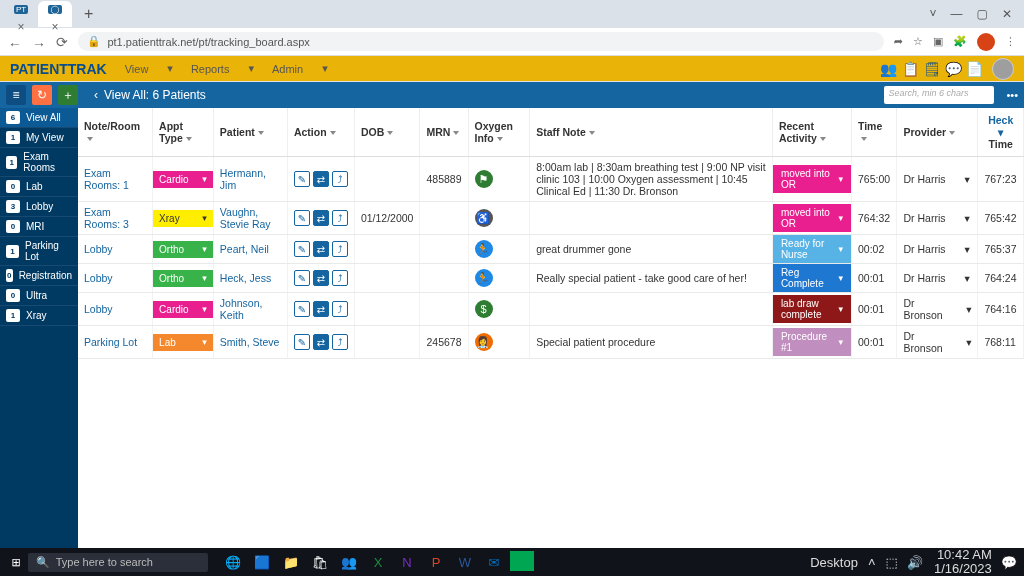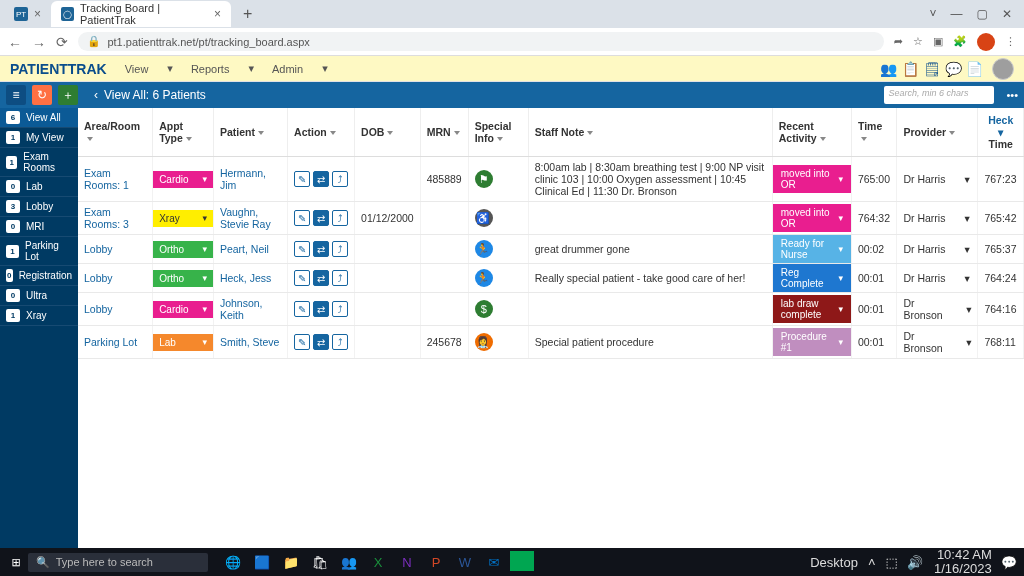--- a/index.html
+++ b/index.html
@@ -1,34 +1,34 @@
 <!DOCTYPE html>
 <html><head>
 <meta charset="utf-8">
 <style>
   * { margin: 0; padding: 0; box-sizing: border-box; }
   body { font-family: "Segoe UI", Arial, sans-serif; font-size: 11px; background: #fff; width: 1024px; height: 576px; overflow: hidden; color: #333; }
 
   
   .browser-tabs { background: #dbe1e8; height: 28px; display: flex; align-items: center; padding: 0 4px; gap: 0; }
-  .tab { display: flex; align-items: center; gap: 6px; padding: 4px 10px; background: #dbe1e8; border-radius: 6px 6px 0 0; font-size: 11px; max-width: 180px; height: 26px; }
+  .tab { display: flex; align-items: center; gap: 6px; padding: 4px 10px; background: #dbe1e8; border-radius: 6px 6px 0 0; font-size: 11px; max-width: 180px; height: 26px; flex-direction: column; }
   .tab.active { background: #fff; }
   .favicon { width: 14px; height: 14px; background: #1e6496; color: #fff; font-size: 8px; display: flex; align-items: center; justify-content: center; border-radius: 2px; }
   .tab-close { color: #666; font-size: 12px; }
   .tab-new { margin-left: 6px; color: #555; font-size: 16px; padding: 0 6px; }
   .win-controls { margin-left: auto; display: flex; gap: 14px; color: #555; font-size: 12px; padding-right: 8px; align-items: center; }
 
   .addr-bar { height: 28px; background: #fff; display: flex; align-items: center; padding: 0 8px; gap: 10px; border-bottom: 1px solid #ddd; }
   .addr-bar .nav-btn { color: #666; font-size: 14px; }
   .url-box { flex: 1; background: #f1f3f4; border-radius: 12px; padding: 3px 10px; font-size: 11px; color: #555; display: flex; align-items: center; gap: 6px; }
   .addr-right { display: flex; gap: 10px; align-items: center; color: #666; }
   .avatar-dot { width: 18px; height: 18px; border-radius: 50%; background: #d84315; }
 
   
-  .app-top { height: 26px; display: flex; align-items: center; padding: 0 10px; gap: 18px; border-bottom: 1px solid #e2e2e2; background: #fef9c3; }
+  .app-top { height: 26px; display: flex; align-items: center; padding: 0 10px; gap: 18px; border-bottom: 1px solid #e2e2e2; background: #eab308; }
   .logo { font-weight: bold; font-size: 14px; color: #0a4d8c; display: flex; align-items: center; gap: 2px; }
   .menu-item { font-size: 11px; color: #555; display: flex; align-items: center; gap: 19px; }
   .app-right { margin-left: auto; display: flex; align-items: center; gap: 8px; }
   .app-icons { display: flex; gap: 4px; color: #0a4d8c; font-size: 14px; }
   .facility { background: #eceff1; border: 1px solid #cfd8dc; padding: 2px 8px; font-size: 10px; border-radius: 2px; color: #555; }
   .user-btn { width: 22px; height: 22px; border-radius: 50%; background: #9e9e9e; border: 1px solid #ccc; }
 
   
   .blue-bar { height: 26px; background: #1565a0; display: flex; align-items: center; color: #fff; padding: 0 6px; gap: 6px; }
   .blue-bar .sq { width: 20px; height: 20px; display: flex; align-items: center; justify-content: center; border-radius: 2px; font-size: 12px; }
@@ -86,21 +86,20 @@
 </head>
 <body>
 
 <div class="browser-tabs">
   <div class="tab">
     <span class="favicon">PT</span>
     <span class="tab-close">×</span>
   </div>
   <div class="tab active">
     <span class="favicon">◯</span>
-    <span>Tracking Board | PatientTrak</span>
     <span class="tab-close">×</span>
   </div>
   <span class="tab-new">+</span>
   <div class="win-controls">
     <span>˅</span>
     <span>—</span>
     <span>▢</span>
     <span>✕</span>
   </div>
 </div>
@@ -203,27 +202,27 @@
       </div>
       <div class="side-item">
         <span class="side-badge">1</span>
         <span>Xray</span>
       </div>
     </div>
   <div class="board">
     <table>
       <thead>
         <tr id="thead-row">
-            <th class="th-sort">Area/Room</th>
+            <th class="th-sort">Note/Room</th>
             <th class="th-sort">Appt Type</th>
             <th class="th-sort">Patient</th>
             <th class="th-sort">Action</th>
             <th class="th-sort">DOB</th>
             <th class="th-sort">MRN</th>
-            <th class="th-sort">Special Info</th>
+            <th class="th-sort">Oxygen Info</th>
             <th class="th-sort">Staff Note</th>
             <th class="th-sort">Recent Activity</th>
             <th class="th-sort">Time</th>
             <th class="th-sort">Provider</th>
             <th style="text-align: center;"><span class="sort-blue">Heck</span> <span class="sort-blue">▾</span><br>Time</th>
           </tr>
       </thead>
       <tbody id="tbody">
           <tr>
             <td class="link">Exam Rooms: 1</td>

